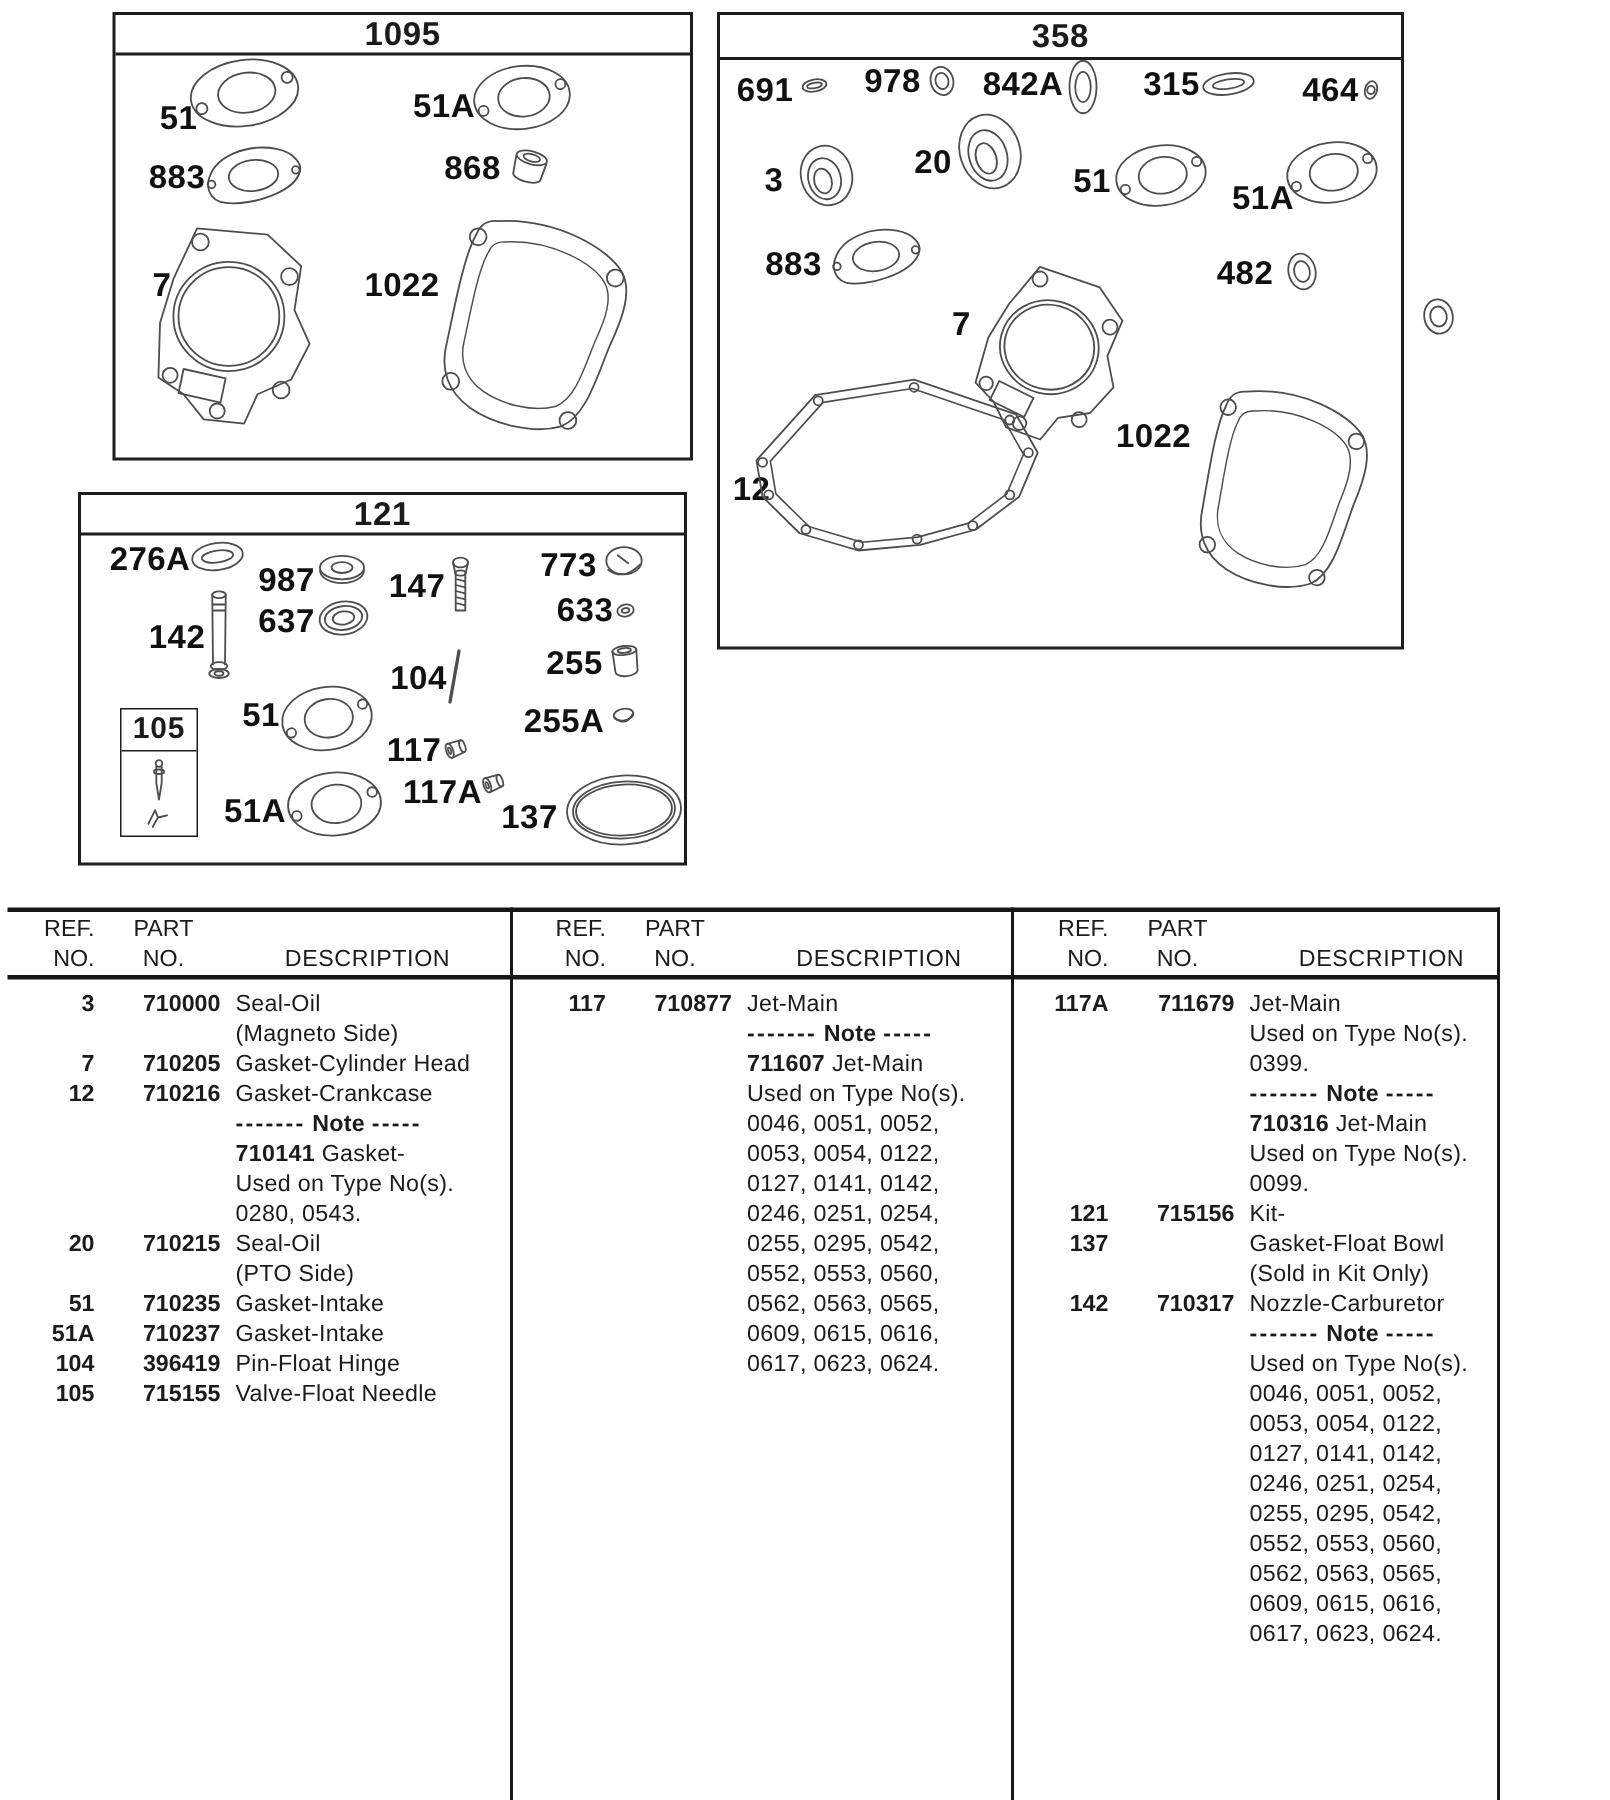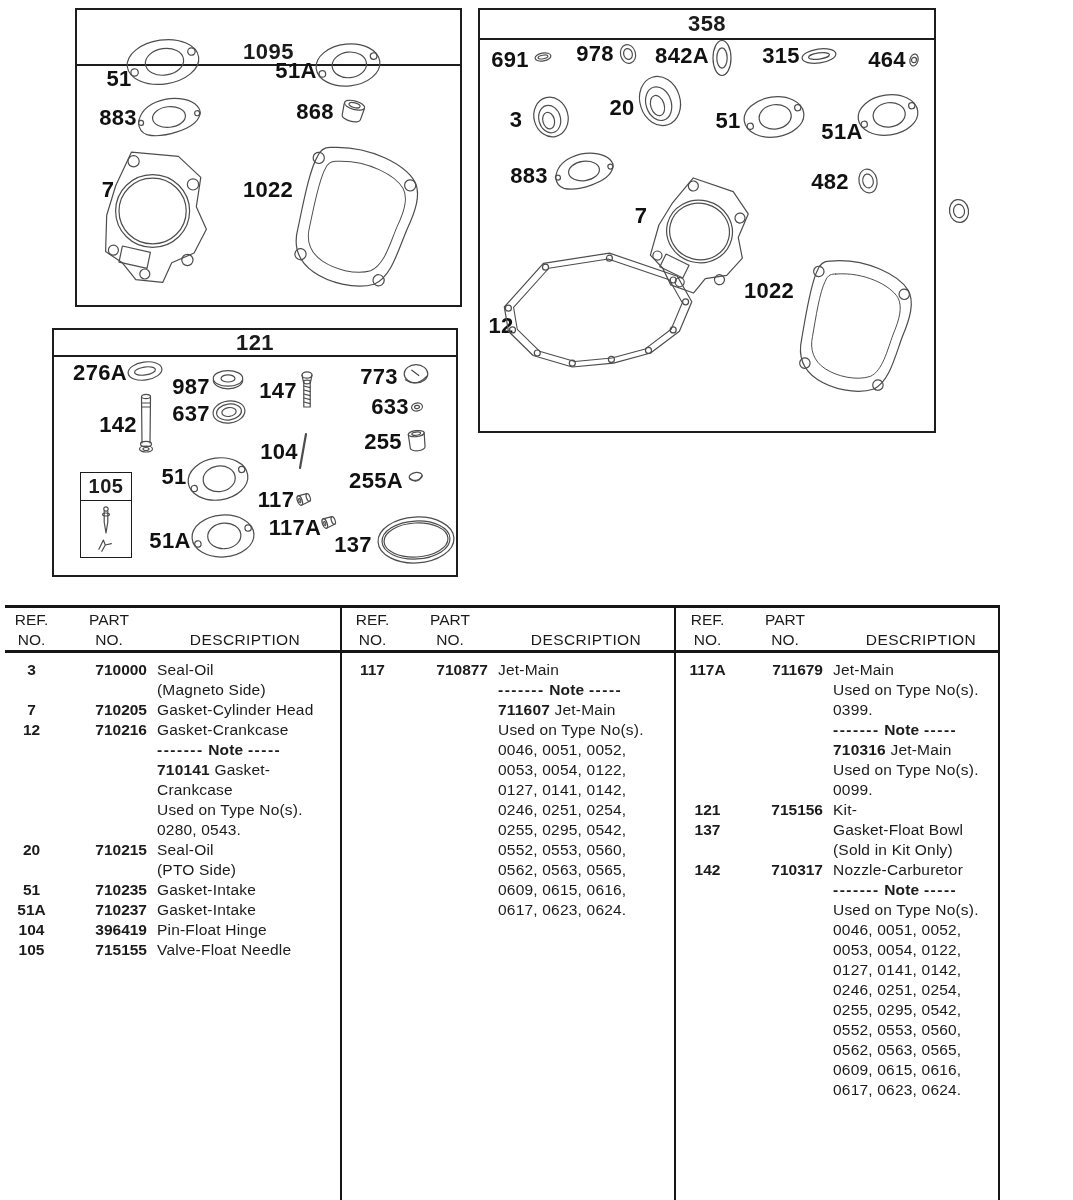--- a/index.html
+++ b/index.html
@@ -11,36 +11,36 @@
               font-weight:700;font-size:22px;letter-spacing:.5px;box-sizing:border-box;}
   .dbox.small .dbox-title{border-bottom-width:1.5px;font-size:20px;}
   .plabel{position:absolute;transform:translate(-50%,-50%);font-weight:700;font-size:22px;
           white-space:nowrap;letter-spacing:.3px;color:#111;}
   .pshape{position:absolute;line-height:0;}
   .pshape svg{overflow:visible;}
   
   .tb-line{position:absolute;background:#161616;}
   .tcol{position:absolute;}
   .tline{display:flex;height:20px;line-height:20px;font-size:15.5px;white-space:nowrap;}
-  .cref{width:63px;text-align:center;font-weight:700;flex:none;}
+  .cref{width:63px;text-align:right;font-weight:700;flex:none;}
   .cpart{width:76px;margin-left:8px;text-align:right;font-weight:700;flex:none;}
   .cdesc{margin-left:10px;letter-spacing:.2px;}
   .thead .cref,.thead .cpart{font-weight:400;}
   .thead .cpart{text-align:center;}
   .thead .cdesc{width:176px;text-align:center;letter-spacing:.4px;}
   .cdesc b{font-weight:700;}
   .dash{font-weight:700;letter-spacing:1.5px;}
 </style>
 </head>
 <body>
 
 <div id="page">
   <div id="diagram-layer">
       <div class="dbox" style="left: 75px; top: 8px; width: 387px; height: 299px;">
-        <div class="dbox-title" style="height: 27px; margin-top: 29px;">1095</div>
+        <div class="dbox-title" style="height: 27px;">1095</div>
       </div>
       <div class="dbox" style="left: 478px; top: 8px; width: 458px; height: 425px;">
         <div class="dbox-title" style="height: 30px;">358</div>
       </div>
       <div class="dbox" style="left: 52px; top: 328px; width: 406px; height: 249px;">
         <div class="dbox-title" style="height: 27px;">121</div>
       </div>
       <div class="dbox small" style="left: 80px; top: 472px; width: 52px; height: 86px;">
         <div class="dbox-title" style="height: 28px;">105</div>
       </div>
@@ -428,25 +428,20 @@
           <span class="cdesc"><span class="dash">-------</span><b> Note </b><span class="dash">-----</span></span>
         </div>
         <div class="tline">
           <span class="cref"></span>
           <span class="cpart"></span>
           <span class="cdesc"><b>710141</b> Gasket-</span>
         </div>
         <div class="tline">
           <span class="cref"></span>
           <span class="cpart"></span>
-          <span class="cdesc">Crankcase</span>
-        </div>
-        <div class="tline">
-          <span class="cref"></span>
-          <span class="cpart"></span>
           <span class="cdesc">Used on Type No(s).</span>
         </div>
         <div class="tline">
           <span class="cref"></span>
           <span class="cpart"></span>
           <span class="cdesc">0280, 0543.</span>
         </div>
         <div class="tline">
           <span class="cref">20</span>
           <span class="cpart">710215</span>

